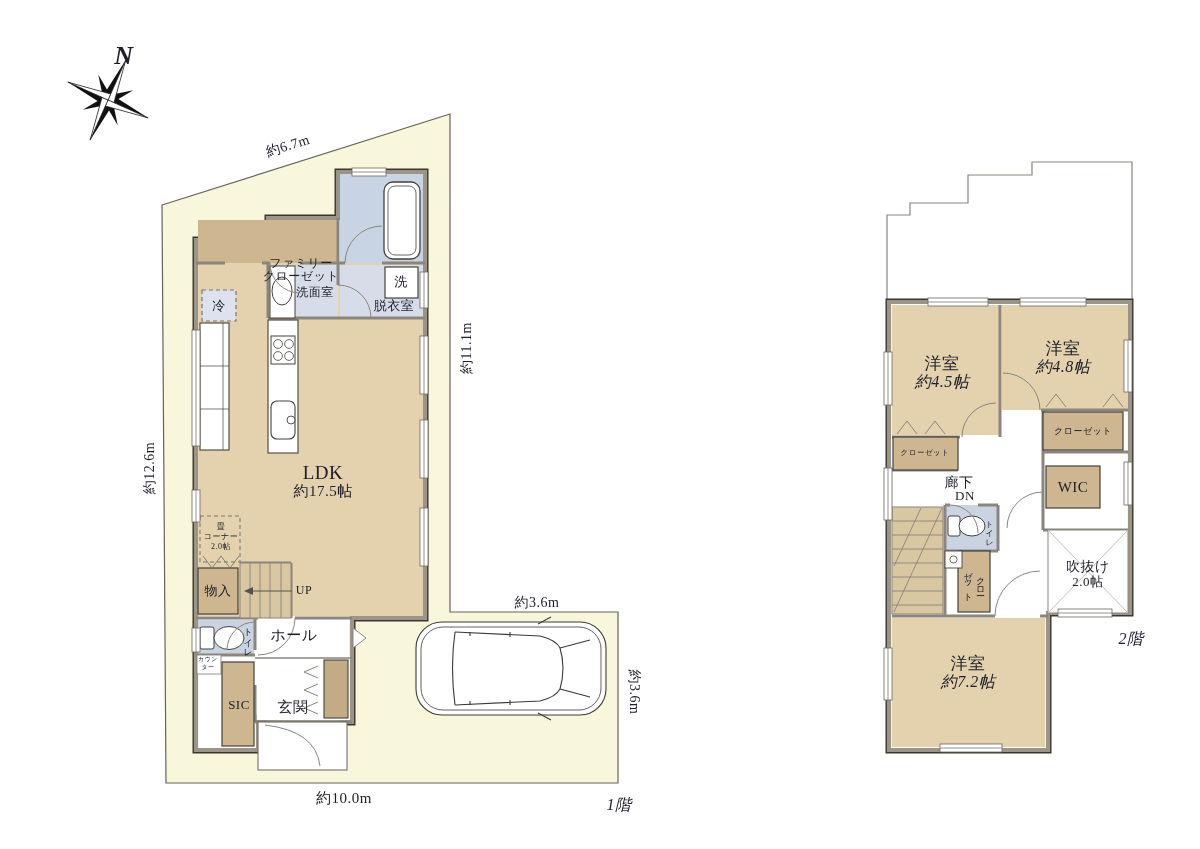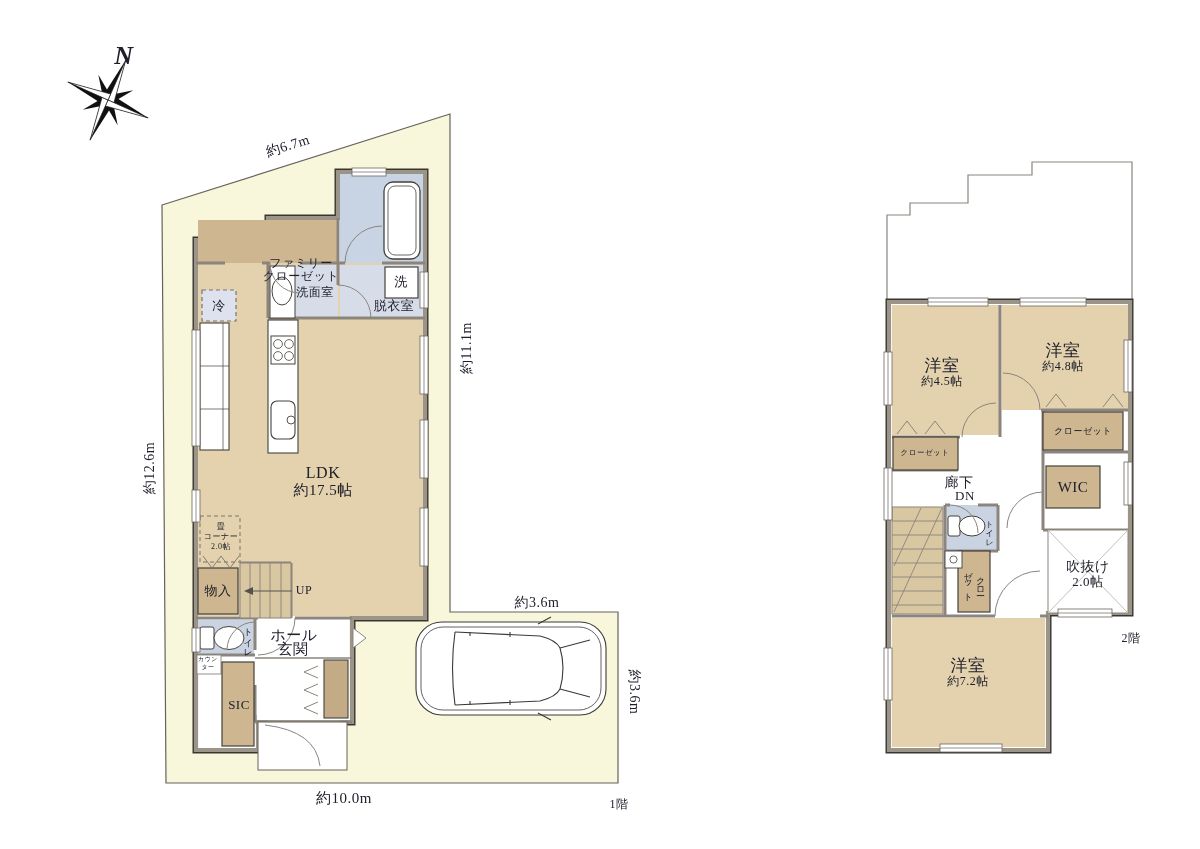--- a/index.html
+++ b/index.html
@@ -11,22 +11,22 @@
   .stage svg{position:absolute;left:0;top:0;width:1200px;height:849px;}
   .lbl{
     position:absolute;transform:translate(-50%,-50%);
     text-align:center;line-height:1.12;white-space:nowrap;
     color:#20202d;letter-spacing:.5px;
   }
   .rot-m90{transform:translate(-50%,-50%) rotate(-90deg);}
   .rot-p90{transform:translate(-50%,-50%) rotate(90deg);}
   .rot-slant{transform:translate(-50%,-50%) rotate(-17deg);}
   .vtext{writing-mode:vertical-rl;text-orientation:upright;letter-spacing:0;}
-  .fs22{font-size:16px;} .fs19{font-size:15px;}
-  .fs17{font-size:17px;} .fs16{font-size:12px;} .fs15{font-size:15px;}
+  .fs22{font-size:19px;} .fs19{font-size:15px;}
+  .fs17{font-size:17px;} .fs16{font-size:16px;font-style:italic;} .fs15{font-size:15px;}
   .fs14{font-size:14px;} .fs13{font-size:13px;} .fs12{font-size:12px;}
   .fs11{font-size:12px;margin-top:28px;} .fs9{font-size:9px;}
   .fs8{font-size:8px;}  .fs7{font-size:7.5px;} .fs6{font-size:6px;}
   .compass-n{font-style:italic;font-weight:bold;font-size:26px;}
 </style>
 </head>
 <body>
 
 <div class="stage">
 
@@ -313,21 +313,21 @@
   </div>
   <div class="lbl fs13" style="left:218px;top:591px;">物入</div>
   <div class="lbl fs12" style="left:304px;top:591px;">UP</div>
   <div class="lbl vtext fs9" style="left:248px;top:637px;">トイレ</div>
   <div class="lbl fs6" style="left:208px;top:664px;line-height:1.3;">
     <div>カウン</div>
     <div>ター</div>
   </div>
   <div class="lbl fs13" style="left:239px;top:705px;">SIC</div>
   <div class="lbl fs15" style="left:294px;top:635px;">ホール</div>
-  <div class="lbl fs15" style="left:293px;top:649px;">玄関</div>
+  <div class="lbl fs15" style="left:293px;top:707px;">玄関</div>
 
   <div class="lbl" style="left:942px;top:372px;">
     <div class="fs17">洋室</div>
     <div class="fs16">約4.5帖</div>
   </div>
   <div class="lbl" style="left:1063px;top:357px;">
     <div class="fs17">洋室</div>
     <div class="fs16">約4.8帖</div>
   </div>
   <div class="lbl" style="left:968px;top:672px;">

